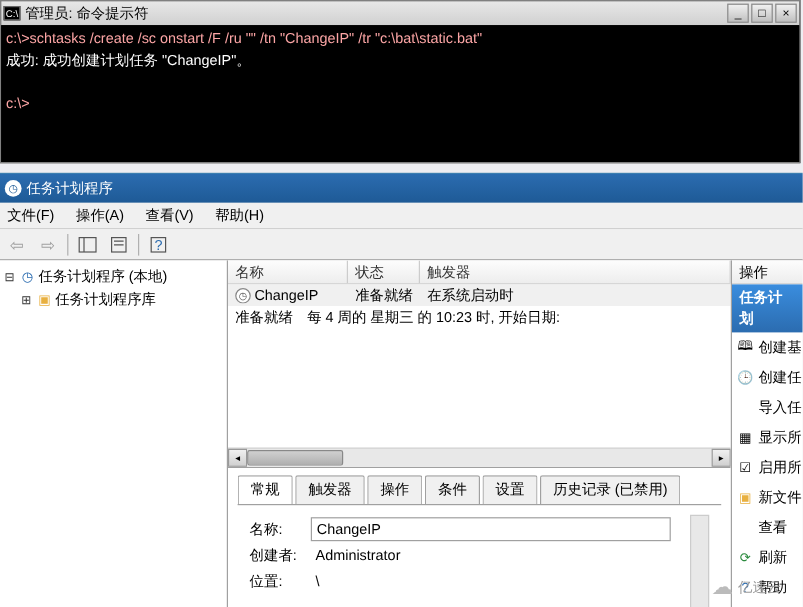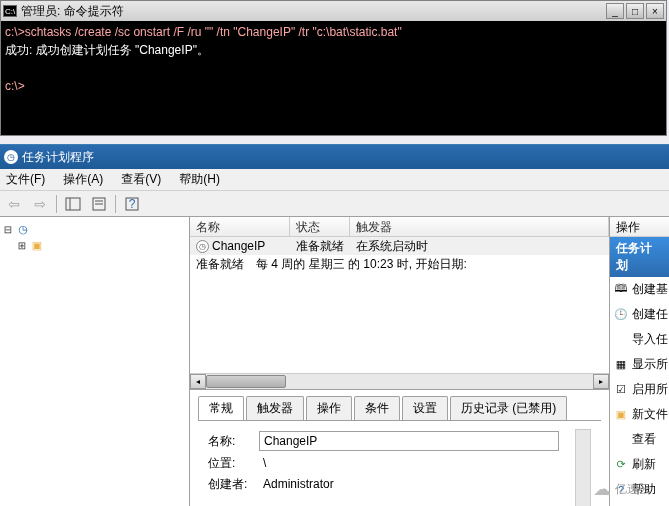--- a/index.html
+++ b/index.html
@@ -132,24 +132,26 @@
         </svg>
     </span>
   </div>
 
   <div class="ts-body">
 
     <div class="ts-tree">
       <div class="tree-row">
         <span class="tree-exp">⊟</span>
         <span class="tree-icon tree-root-icon">◷</span>
+        <span>任务计划程序 (本地)</span>
       </div>
       <div class="tree-row" style="padding-left:14px">
         <span class="tree-exp">⊞</span>
         <span class="tree-icon tree-folder-icon">▣</span>
+        <span>任务计划程序库</span>
       </div>
     </div>
 
     <div class="ts-main">
       <div class="task-list">
         <div class="list-header">
           <div class="col col-name">名称</div>
           <div class="col col-state">状态</div>
           <div class="col col-trigger">触发器</div>
         </div>
@@ -181,26 +183,26 @@
           <div class="tab">设置</div>
           <div class="tab">历史记录 (已禁用)</div>
         </div>
         <div class="detail-body">
           <div class="detail-vscroll"></div>
           <div class="form-row">
             <span class="form-label">名称:</span>
             <input class="form-input" readonly="" value="ChangeIP" style="">
           </div>
           <div class="form-row">
+            <span class="form-label">创建者:</span>
+            <span class="form-text">Administrator</span>
+          </div>
+          <div class="form-row">
             <span class="form-label">位置:</span>
             <span class="form-text">\</span>
-          </div>
-          <div class="form-row">
-            <span class="form-label">创建者:</span>
-            <span class="form-text">Administrator</span>
           </div>
         </div>
       </div>
     </div>
 
     <div class="ts-actions">
       <div class="actions-header">操作</div>
       <div class="actions-section">任务计划</div>
       <div class="action-item">
         <span class="ai-icon">🕮</span>

